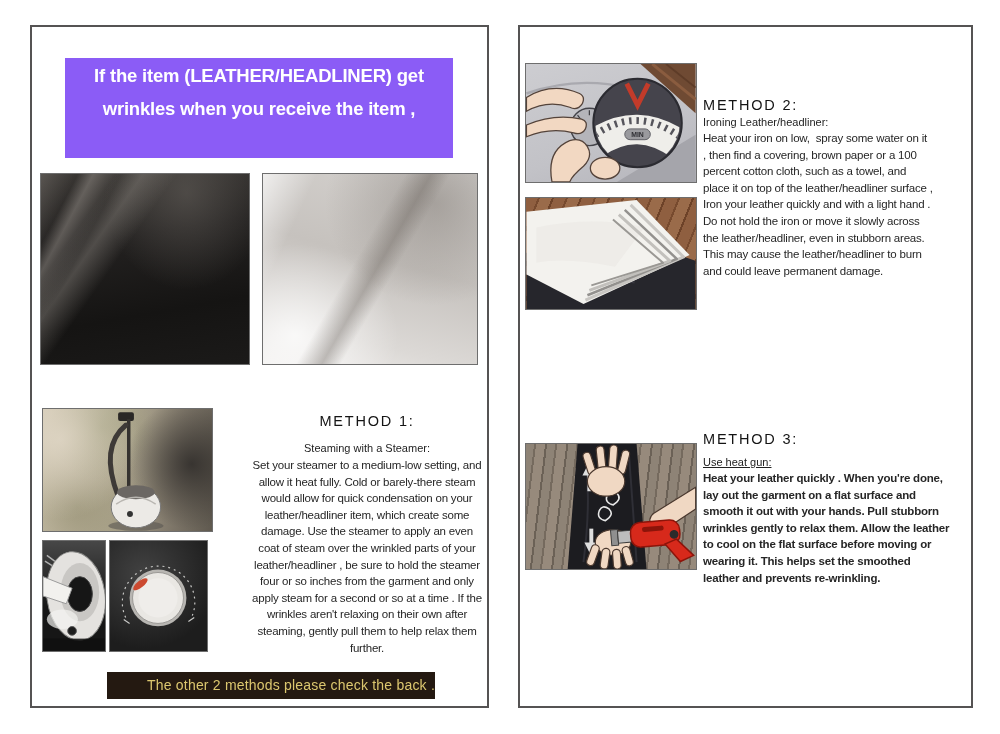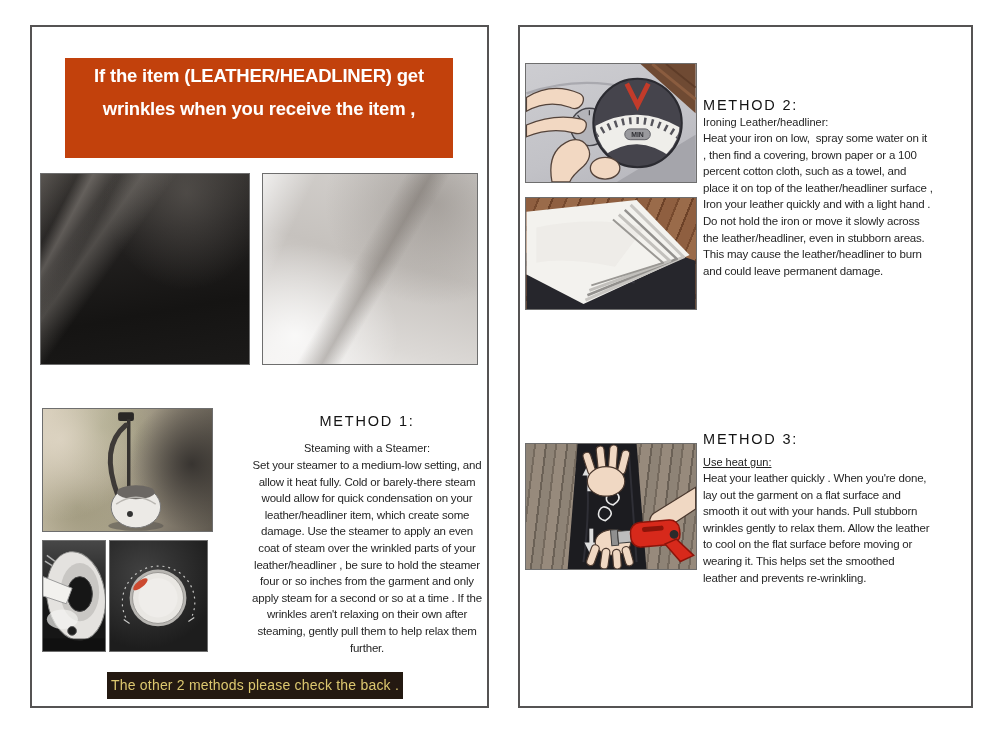--- a/index.html
+++ b/index.html
@@ -2,21 +2,21 @@
 <html><head>
 <meta charset="utf-8">
 <style>
   html,body{margin:0;padding:0;background:#ffffff;}
   .page{position:relative;width:1000px;height:734px;background:#ffffff;font-family:"Liberation Sans",sans-serif;overflow:hidden;}
   .panel{position:absolute;top:25px;height:683px;background:#ffffff;border:2px solid #555353;box-sizing:border-box;}
   .panel.left{left:30px;width:459px;}
   .panel.right{left:518px;width:455px;}
 
   
-  .banner{position:absolute;left:33px;top:31px;width:388px;height:100px;background:#c2410c;color:#ffffff;
+  .banner{position:absolute;left:33px;top:31px;width:388px;height:100px;background:#8b5cf6;color:#ffffff;
           font-weight:bold;font-size:18.5px;line-height:32.5px;text-align:center;letter-spacing:-0.2px;padding-top:2px;box-sizing:border-box;}
   .banner .hl{color:#efdf4e;}
 
   
   .photo{position:absolute;border:1px solid #6e6e6e;box-sizing:border-box;overflow:hidden;}
   .photo svg{display:block;width:100%;height:100%;}
 
   .leather-dark{left:8px;top:146px;width:210px;height:192px;
     background:
       linear-gradient(118deg, rgba(255,255,255,0) 12%, rgba(150,144,138,.5) 17%, rgba(0,0,0,0) 26%),
@@ -54,25 +54,25 @@
   .method2{left:183px;top:70px;width:268px;}
   .method3{left:183px;top:391px;width:268px;margin-top:13px;}
   .m-heading{font-size:14.5px;font-weight:normal;letter-spacing:1.8px;color:#141414;margin:0;}
   .m-sub{font-size:11px;color:#222;}
   .method1 .m-sub{margin-top:13px;}
   .method2 .m-sub{margin-top:3px;}
   .method3 .m-sub{margin-top:9px;text-decoration:underline;}
   .m-body{font-size:11.5px;line-height:16.6px;letter-spacing:-0.2px;white-space:pre;color:#262626;}
   .method1 .m-body{margin-top:3px;}
   .method2 .m-body{margin-top:2px;}
-  .method3 .m-body{margin-top:2px;}
+  .method3 .m-body{margin-top:2px;font-weight:bold;}
 
   
   .footer-note{position:absolute;left:75px;top:645px;width:296px;height:27px;background:#241911;color:#dcc76f;
-               font-size:14px;line-height:27px;text-align:center;letter-spacing:0.2px;}
+               font-size:14px;line-height:27px;text-align:right;letter-spacing:0.2px;padding-left:32px;}
 </style>
 </head>
 <body>
 
 <div class="page">
 
   <div class="panel left">
 
     <div class="banner">
       <div><span>If the item (LEATHER/HEADLINER) get</span></div>

